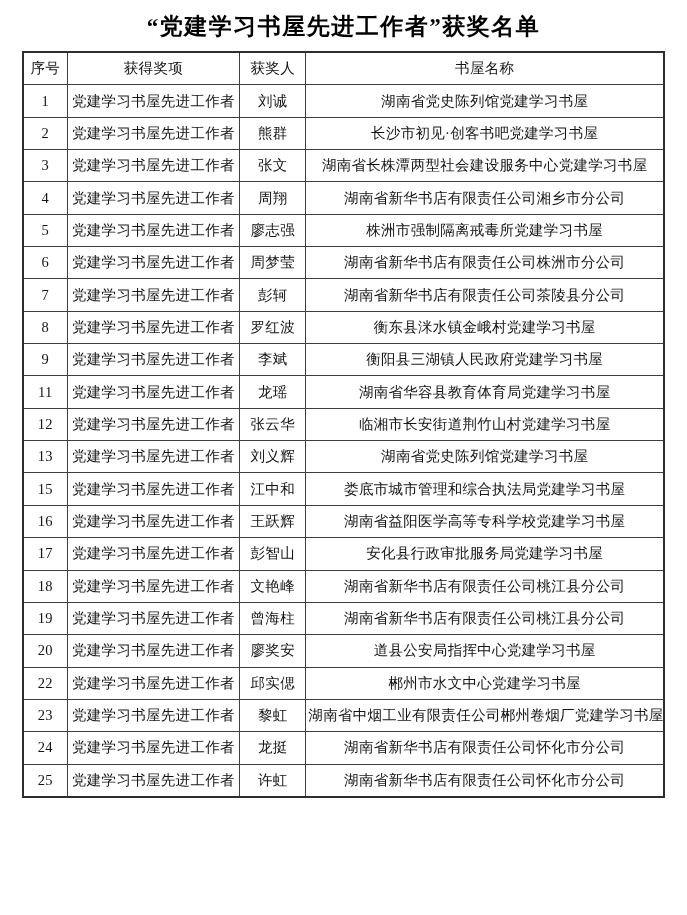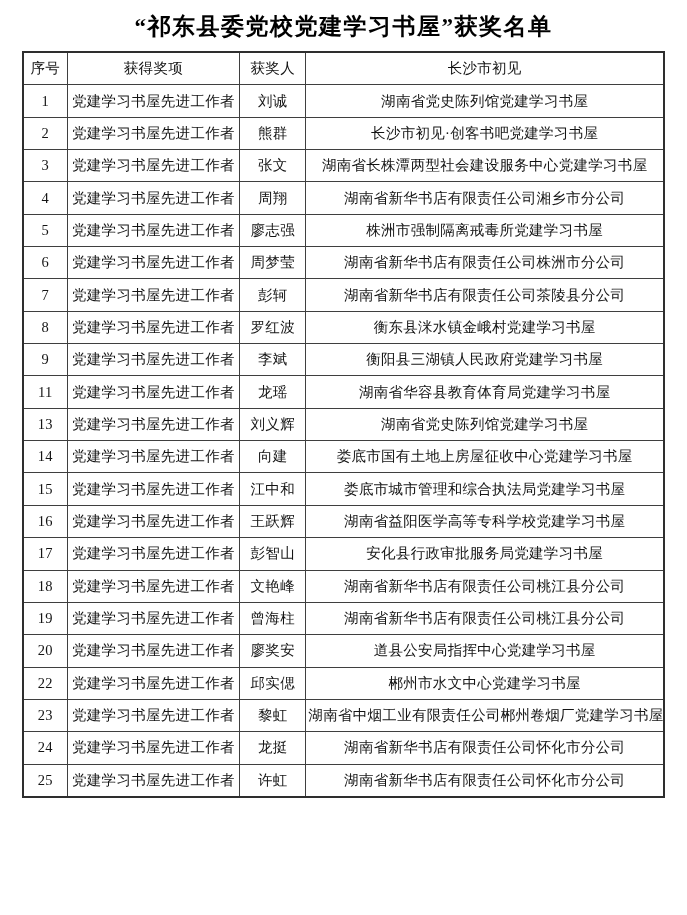--- a/index.html
+++ b/index.html
@@ -52,35 +52,35 @@
   .col-index { width: 44px; }
   .col-award { width: 172px; }
   .col-winner { width: 66px; }
   .col-house { width: 357px; }
 </style>
 </head>
 <body>
 
 <div class="page">
 
-  <h1 class="doc-title">“祁东县委党校党建学习书屋”获奖名单</h1>
+  <h1 class="doc-title">“党建学习书屋先进工作者”获奖名单</h1>
 
   <table class="award-table">
     <colgroup>
       <col class="col-index">
       <col class="col-award">
       <col class="col-winner">
       <col class="col-house">
     </colgroup>
     <thead>
       <tr>
         <th>序号</th>
         <th>获得奖项</th>
         <th>获奖人</th>
-        <th>长沙市初见</th>
+        <th>书屋名称</th>
       </tr>
     </thead>
     <tbody>
         <tr>
           <td>1</td>
           <td>党建学习书屋先进工作者</td>
           <td>刘诚</td>
           <td>湖南省党史陈列馆党建学习书屋</td>
         </tr>
         <tr>
@@ -131,32 +131,32 @@
           <td>李斌</td>
           <td>衡阳县三湖镇人民政府党建学习书屋</td>
         </tr>
         <tr>
           <td>11</td>
           <td>党建学习书屋先进工作者</td>
           <td>龙瑶</td>
           <td>湖南省华容县教育体育局党建学习书屋</td>
         </tr>
         <tr>
+          <td>12</td>
+          <td>党建学习书屋先进工作者</td>
+          <td>张云华</td>
+          <td>临湘市长安街道荆竹山村党建学习书屋</td>
+        </tr>
+        <tr>
           <td>13</td>
           <td>党建学习书屋先进工作者</td>
           <td>刘义辉</td>
           <td>湖南省党史陈列馆党建学习书屋</td>
         </tr>
         <tr>
-          <td>14</td>
-          <td>党建学习书屋先进工作者</td>
-          <td>向建</td>
-          <td>娄底市国有土地上房屋征收中心党建学习书屋</td>
-        </tr>
-        <tr>
           <td>15</td>
           <td>党建学习书屋先进工作者</td>
           <td>江中和</td>
           <td>娄底市城市管理和综合执法局党建学习书屋</td>
         </tr>
         <tr>
           <td>16</td>
           <td>党建学习书屋先进工作者</td>
           <td>王跃辉</td>
           <td>湖南省益阳医学高等专科学校党建学习书屋</td>

